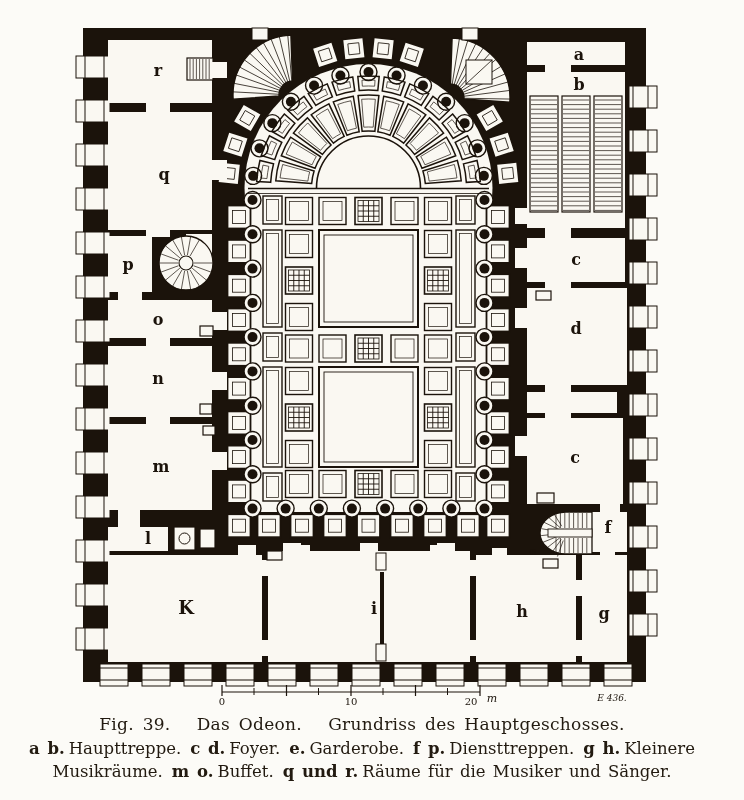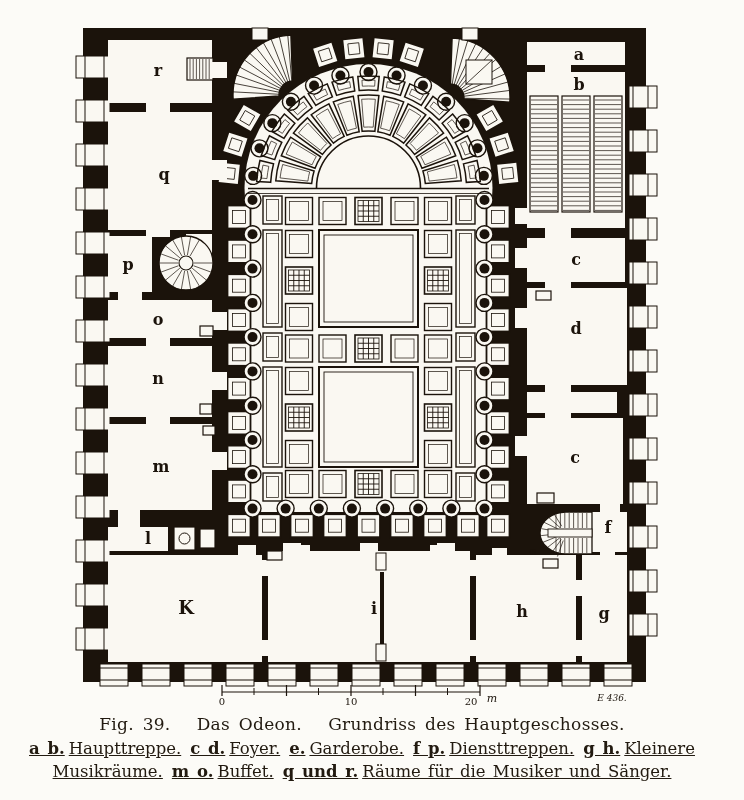--- a/index.html
+++ b/index.html
@@ -2,21 +2,21 @@
 <html><head>
 <meta charset="utf-8">
 <style>
   html,body{margin:0;padding:0;}
   body{width:744px;height:800px;overflow:hidden;background:#fcfbf7;
        font-family:"DejaVu Serif","Liberation Serif",serif;color:#221a10;}
   .stage{position:relative;width:744px;height:800px;}
   svg{display:block;}
   .caption{position:absolute;left:0;top:706px;width:724px;text-align:center;}
   .title{font-size:17px;letter-spacing:.3px;word-spacing:3px;white-space:pre;margin-top:8px;}
-  .legend{font-size:16.5px;word-spacing:2px;line-height:1.42;max-width:700px;margin:3px auto 0 auto;text-decoration:underline;}
+  .legend{font-size:16.5px;word-spacing:2px;line-height:1.42;max-width:700px;margin:3px auto 0 auto;}
   .legend .lk{font-weight:bold;margin-left:9px;}
   .legend .lk:first-child{margin-left:0;}
   .legend .ld{margin-left:4px;}
 </style>
 </head>
 <body>
 
 <div class="stage">
   <svg id="plan" width="744" height="706" viewBox="0 0 744 706">
       <g>

